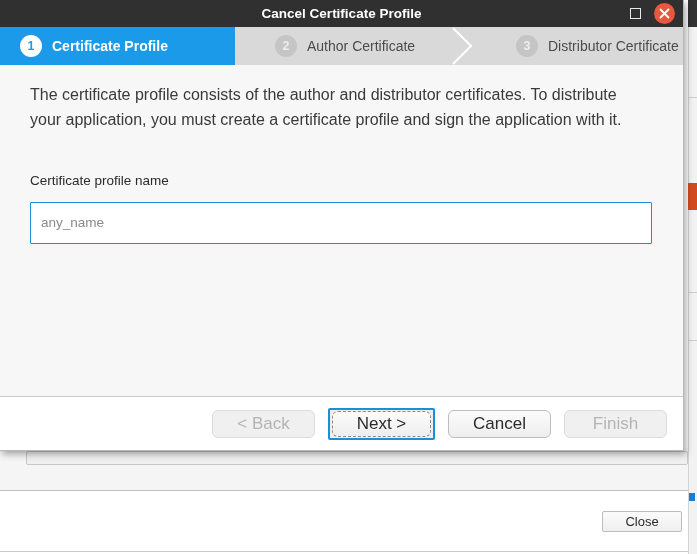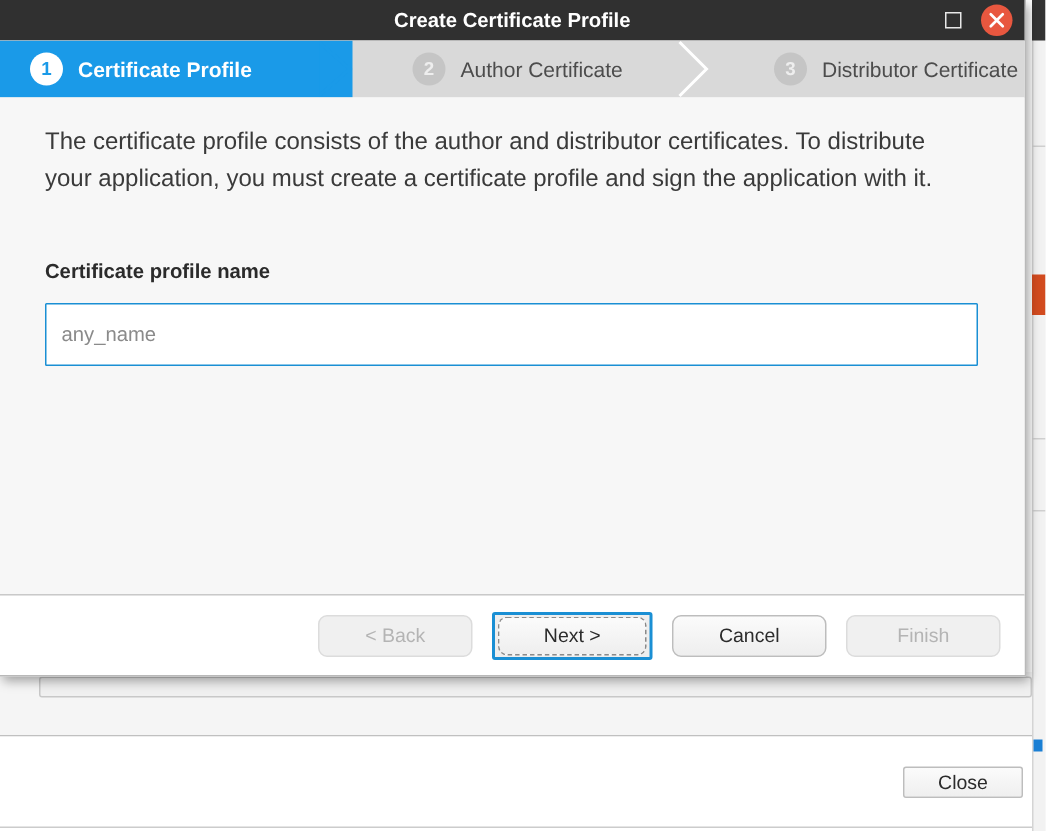--- a/index.html
+++ b/index.html
@@ -228,21 +228,21 @@
   .desc {
     padding-top: 18px;
     font-size: 16px;
     line-height: 1.55;
     color: #3a3a3a;
     max-width: 615px;
   }
   .field-label {
     margin-top: 40px;
     font-size: 13.5px;
-    font-weight: bold;
+    font-weight: normal;
     color: #2b2b2b;
   }
   .text-input {
     margin-top: 14px;
     width: 622px;
     height: 42px;
     box-sizing: border-box;
     background: #ffffff;
     border: 1.5px solid #1a8fd4;
     font-family: "Liberation Sans", sans-serif;
@@ -267,21 +267,21 @@
     box-sizing: border-box;
   }
   .btn {
     width: 103px;
     height: 28px;
     box-sizing: border-box;
     background: linear-gradient(#fbfbfb, #eeeeee);
     border: 1px solid #bdbdbd;
     border-radius: 6px;
     font-family: "Liberation Sans", sans-serif;
-    font-size: 13px;
+    font-size: 17px;
     color: #2b2b2b;
     display: flex;
     align-items: center;
     justify-content: center;
     padding: 8px;
   }
   .btn.disabled {
     background: #f0f0f0;
     border-color: #dcdcdc;
     color: #b4b4b4;
@@ -320,21 +320,21 @@
   <div class="bg-strip-line" style="top:97px;"></div>
   <div class="bg-strip-line" style="top:292px;"></div>
   <div class="bg-strip-line" style="top:340px;"></div>
   <div class="bg-strip-blue"></div>
   <div class="bg-strip-txt">ti</div>
 </div>
 
 <div id="dialog">
 
   <div class="titlebar">
-    <div class="titlebar-text">Create Certificate Profile</div>
+    <div class="titlebar-text">Cancel Certificate Profile</div>
     <div class="win-maximize"></div>
     <div class="win-close">
       <svg width="11" height="11" viewBox="0 0 11 11" aria-hidden="true">
         <path d="M1.5 1.5 L9.5 9.5 M9.5 1.5 L1.5 9.5" stroke="#ffffff" stroke-width="1.8" stroke-linecap="round"></path>
       </svg>
     </div>
   </div>
 
   <div class="stepbar">
     <div class="step active step-1">

